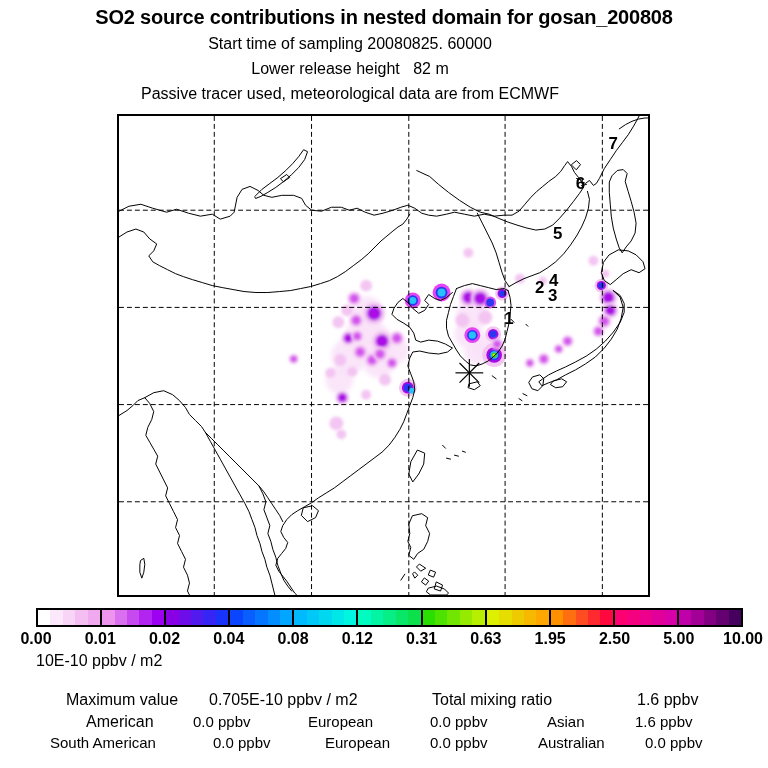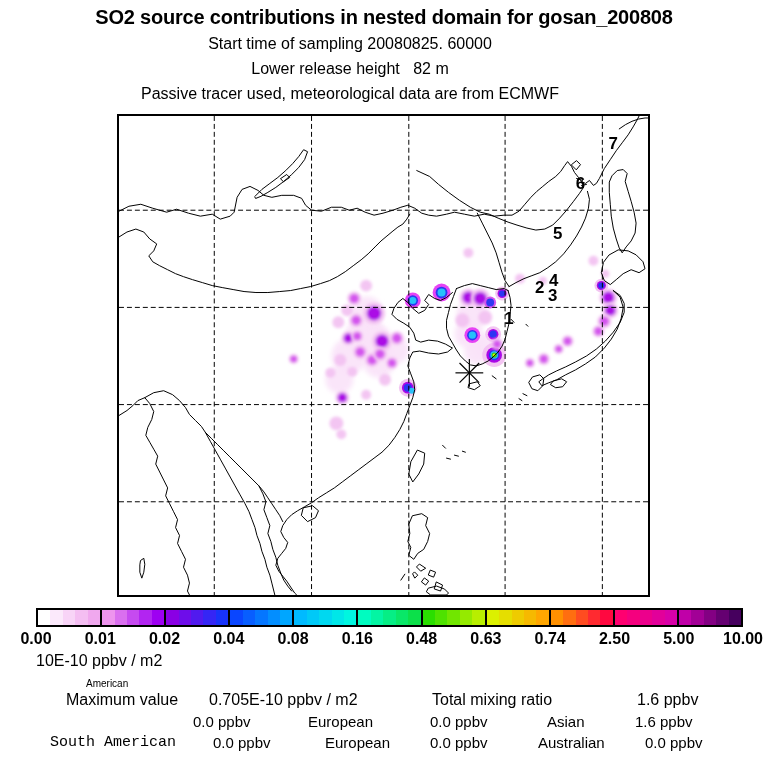--- a/index.html
+++ b/index.html
@@ -428,39 +428,39 @@
       <div class="cb-cell" style="background: rgb(101, 0, 113);"></div>
       <div class="cb-cell" style="background: rgb(70, 0, 94);"></div>
     </div>
   </div>
 <div id="cb-ticks">
     <span class="cb-tick" style="left: 0%;">0.00</span>
     <span class="cb-tick" style="left: 9.09091%;">0.01</span>
     <span class="cb-tick" style="left: 18.1818%;">0.02</span>
     <span class="cb-tick" style="left: 27.2727%;">0.04</span>
     <span class="cb-tick" style="left: 36.3636%;">0.08</span>
-    <span class="cb-tick" style="left: 45.4545%;">0.16</span>
-    <span class="cb-tick" style="left: 54.5455%;">0.48</span>
+    <span class="cb-tick" style="left: 45.4545%;">0.12</span>
+    <span class="cb-tick" style="left: 54.5455%;">0.31</span>
     <span class="cb-tick" style="left: 63.6364%;">0.63</span>
-    <span class="cb-tick" style="left: 72.7273%;">0.74</span>
+    <span class="cb-tick" style="left: 72.7273%;">1.95</span>
     <span class="cb-tick" style="left: 81.8182%;">2.50</span>
     <span class="cb-tick" style="left: 90.9091%;">5.00</span>
     <span class="cb-tick" style="left: 100%;">10.00</span>
   </div>
 <div id="cb-unit">10E-10 ppbv / m2</div>
 <div id="stats">
     <span class="stat-item" style="left: 66px; top: 691px; font-size: 16px;">Maximum value</span>
     <span class="stat-item" style="left: 209px; top: 691px; font-size: 16px;">0.705E-10 ppbv / m2</span>
     <span class="stat-item" style="left: 432px; top: 691px; font-size: 16px;">Total mixing ratio</span>
     <span class="stat-item" style="left: 637px; top: 691px; font-size: 16px;">1.6 ppbv</span>
-    <span class="stat-item" style="left: 86px; top: 678px; font-size: 10px;">American</span>
+    <span class="stat-item" style="left: 86px; top: 713px; font-size: 16px;">American</span>
     <span class="stat-item" style="left: 193px; top: 713px; font-size: 15px;">0.0 ppbv</span>
     <span class="stat-item" style="left: 308px; top: 713px; font-size: 15px;">European</span>
     <span class="stat-item" style="left: 430px; top: 713px; font-size: 15px;">0.0 ppbv</span>
     <span class="stat-item" style="left: 547px; top: 713px; font-size: 15px;">Asian</span>
     <span class="stat-item" style="left: 635px; top: 713px; font-size: 15px;">1.6 ppbv</span>
-    <span class="stat-item" style="left: 50px; top: 734px; font-size: 15px; font-family: Liberation Mono, monospace;">South American</span>
+    <span class="stat-item" style="left: 50px; top: 734px; font-size: 15px;">South American</span>
     <span class="stat-item" style="left: 213px; top: 734px; font-size: 15px;">0.0 ppbv</span>
     <span class="stat-item" style="left: 325px; top: 734px; font-size: 15px;">European</span>
     <span class="stat-item" style="left: 430px; top: 734px; font-size: 15px;">0.0 ppbv</span>
     <span class="stat-item" style="left: 538px; top: 734px; font-size: 15px;">Australian</span>
     <span class="stat-item" style="left: 645px; top: 734px; font-size: 15px;">0.0 ppbv</span>
   </div>
 
 </body></html>

